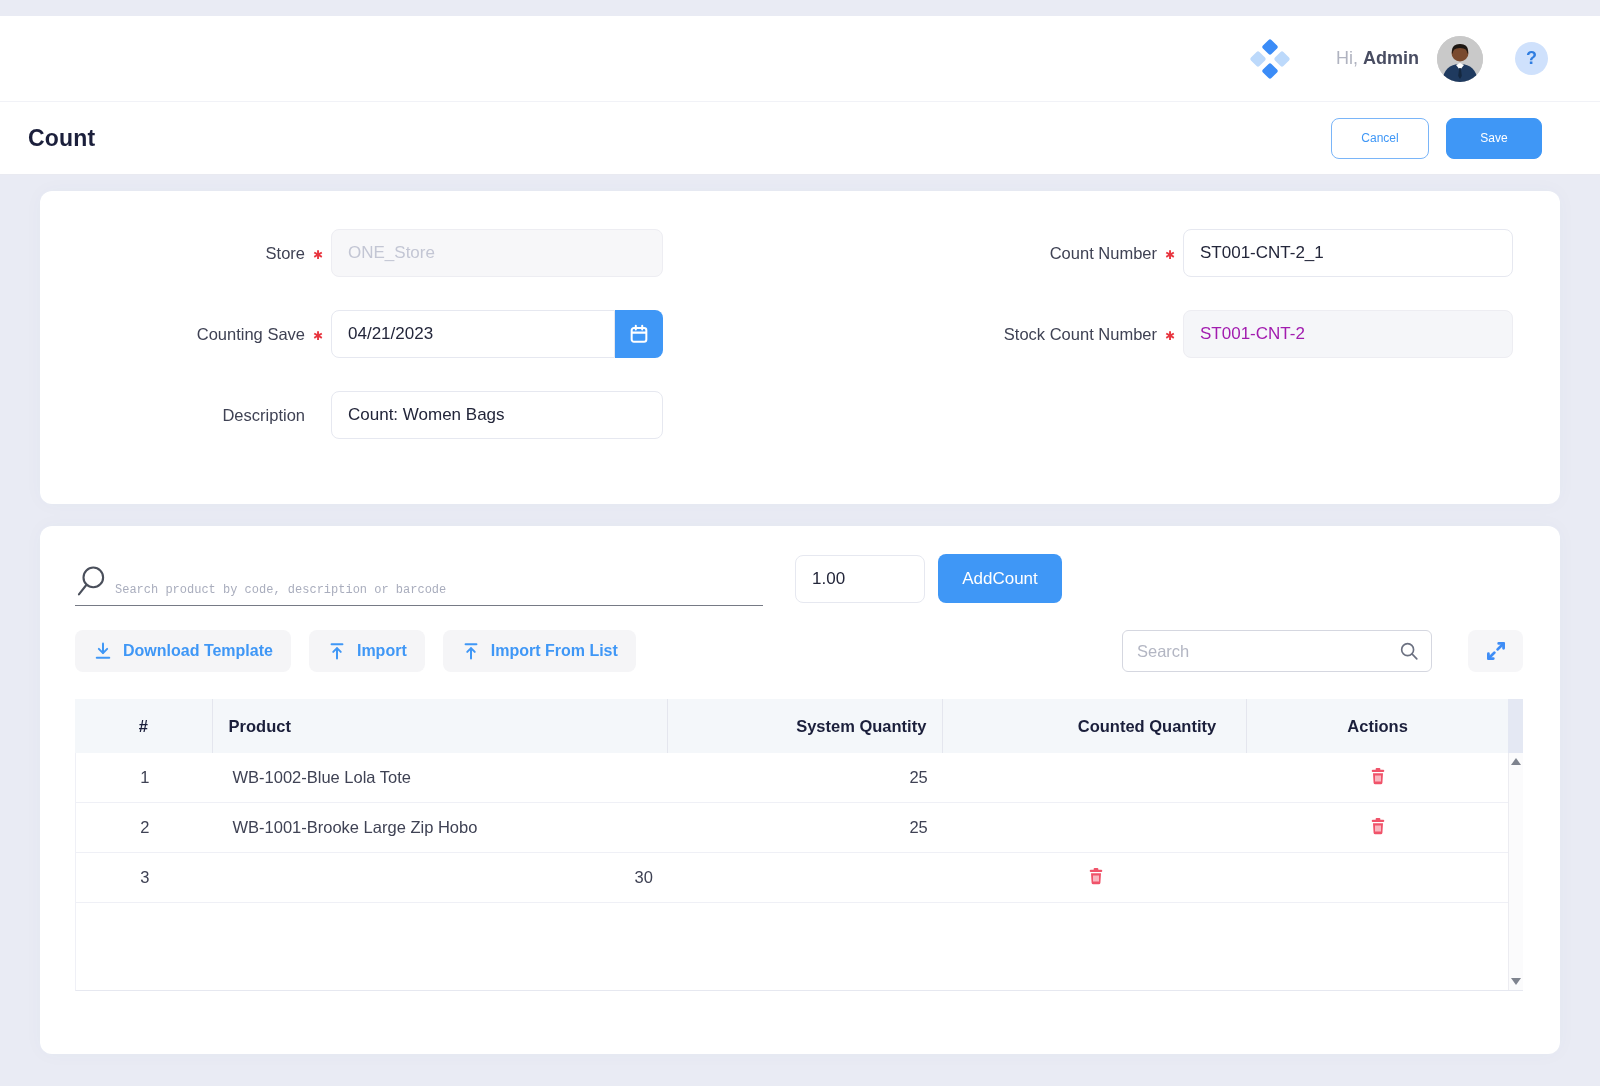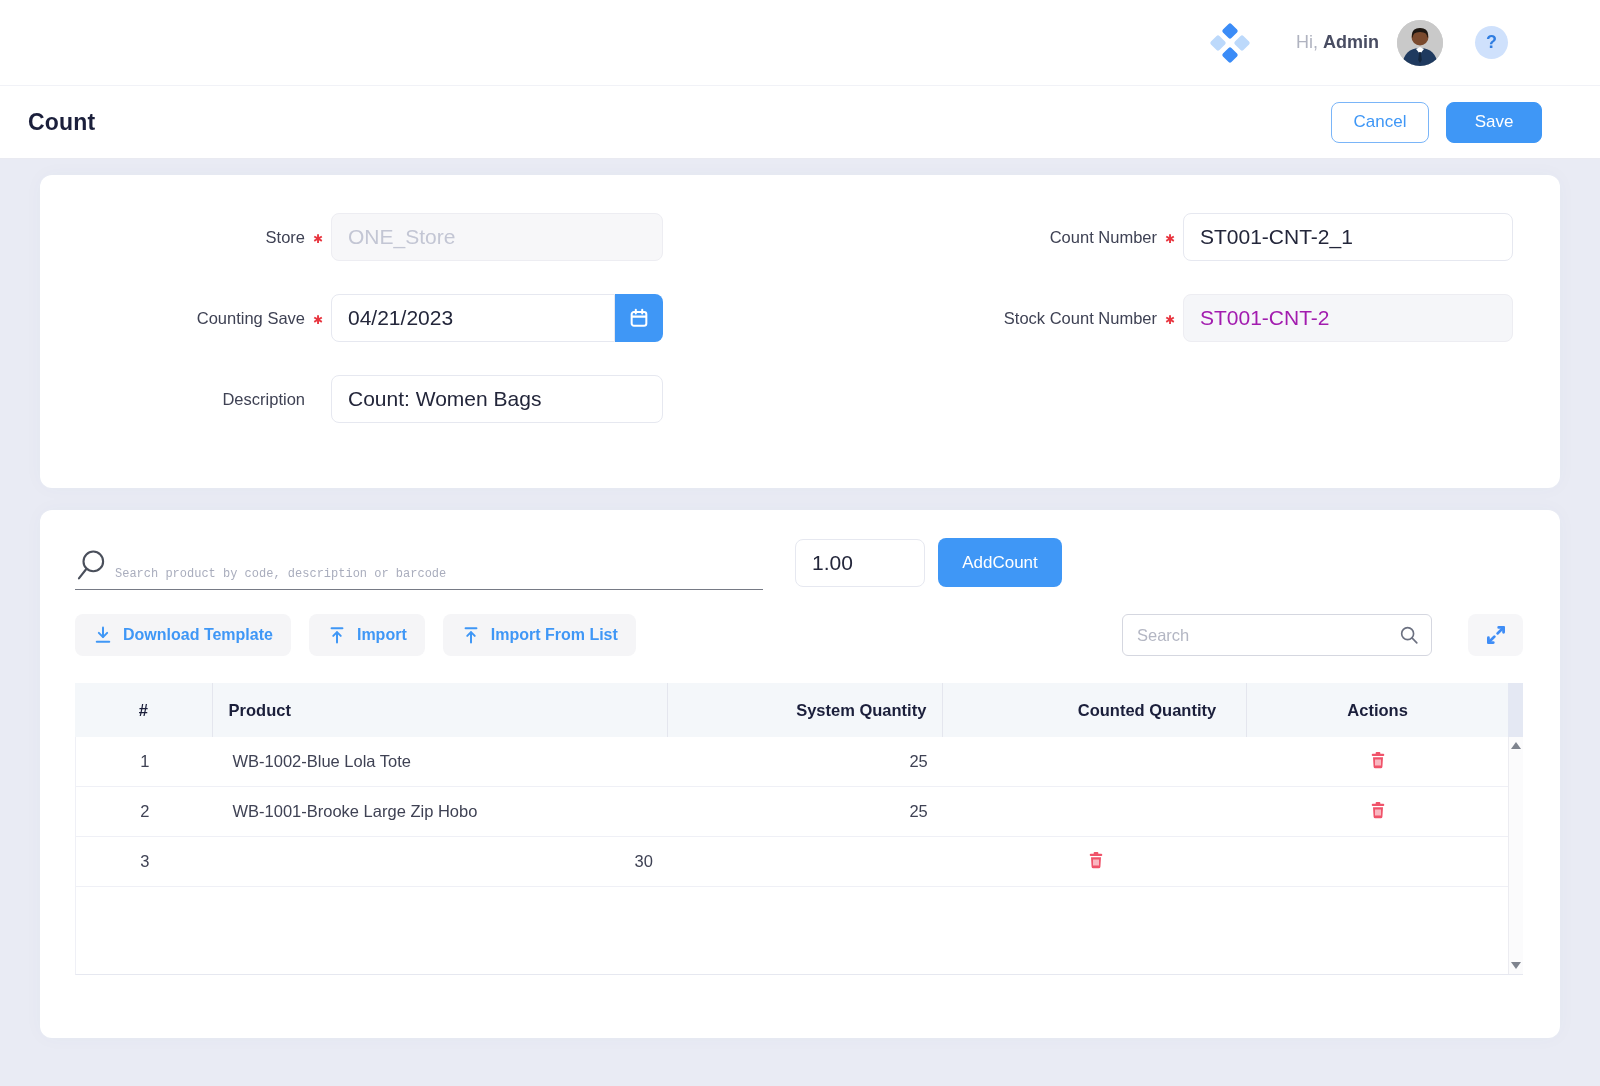--- a/index.html
+++ b/index.html
@@ -1,50 +1,50 @@
 <!DOCTYPE html>
 <html><head>
 <meta charset="utf-8">
 <style>
   * { margin:0; padding:0; box-sizing:border-box; }
   html,body { width:1600px; height:1086px; overflow:hidden; }
   body { background:#e9ebf4; font-family:"Liberation Sans", sans-serif; color:#3f4254; }
 
   
-  .topbar { height:86px; background:#fff; display:flex; align-items:center; justify-content:flex-end; padding-right:92px; border-bottom:1px solid #f1f2f7; }
+  .topbar { height:86px; background:#fff; display:flex; align-items:center; justify-content:flex-end; padding-right:52px; border-bottom:1px solid #f1f2f7;margin-top:16px; }
   .logo-diamonds { width:36px; height:36px; position:relative; margin-right:48px; }
   .logo-diamonds i { position:absolute; width:12px; height:12px; transform:rotate(45deg); border-radius:2px; }
   .logo-diamonds .d-top    { left:12px; top:0;    background:#3b8cf7; }
   .logo-diamonds .d-left   { left:0;   top:12px;  background:#bcd9fb; }
   .logo-diamonds .d-right  { left:24px;top:12px;  background:#bcd9fb; }
   .logo-diamonds .d-bottom { left:12px;top:24px;  background:#3b8cf7; }
   .greeting { font-size:18px; margin-right:18px; white-space:nowrap; }
   .greeting .hi { color:#b0b3c0; }
   .greeting .uname { color:#494d62; font-weight:700; }
   .avatar { width:46px; height:46px; border-radius:50%; overflow:hidden; background:#cfcfcf; margin-right:32px; flex:0 0 auto; }
   .help-btn { width:33px; height:33px; border-radius:50%; background:#cfe1fc; border:none; color:#2f7de1; font-size:18px; font-weight:700; display:flex; align-items:center; justify-content:center; cursor:pointer; }
 
   
   .subheader { height:72px; background:#fff; display:flex; align-items:center; justify-content:space-between; padding:0 58px 0 28px; box-shadow:0 1px 0 #e9eaf1; position:relative; z-index:2; }
   .page-title { font-size:23px; font-weight:700; color:#1b1f3b; letter-spacing:.2px; }
   .hdr-actions { display:flex; gap:17px; }
-  .btn { font-family:inherit; font-size:17px; border-radius:8px; cursor:pointer; }
+  .btn { font-family:inherit; font-size:12px; border-radius:8px; cursor:pointer; }
   .btn-outline { width:98px; height:41px; background:#fff; border:1px solid #7ab5f8; color:#3f97f6; }
   .btn-primary { width:96px; height:41px; background:#3f97f6; border:1px solid #3f97f6; color:#fff; }
 
   
   .main { padding:17px 40px 0 40px; }
   .card { background:#fff; border-radius:12px; box-shadow:0 0 20px rgba(76,87,125,.03); }
   .card-form { height:313px; padding:38px 47px 0 40px; margin-bottom:22px; display:flex; justify-content:space-between; }
 
   .field { display:flex; align-items:center; margin-bottom:33px; }
   .field-label { width:225px; text-align:right; font-size:16.5px; color:#3f4254; }
   .col-right .field-label { width:200px; }
   .req { width:26px; text-align:center; color:#e8353f; font-size:12px; padding-top:4px; }
-  .tb { height:48px; border:1px solid #e6e8f0; border-radius:8px; font-family:inherit; font-size:21px; color:#23263a; padding:0 16px; font-weight:500; outline:none; background:#fff; }
+  .tb { height:48px; border:1px solid #e6e8f0; border-radius:8px; font-family:inherit; font-size:17px; color:#23263a; padding:0 16px; font-weight:500; outline:none; background:#fff; }
   .tb::placeholder { color:#c3c6d4; }
   .w332 { width:332px; }
   .w330 { width:330px; }
   .tb-disabled { background:#f7f7f9; border-color:#ededf2; color:#c3c6d4; }
   .tb-readonly { background:#f5f6f9; border-color:#ededf2; color:#a21caf; }
   .date-wrap { display:flex; }
   .date-wrap .tb { width:284px; border-top-right-radius:0; border-bottom-right-radius:0; }
   .cal-btn { width:48px; height:48px; background:#3f97f6; border:none; border-radius:0 8px 8px 0; display:flex; align-items:center; justify-content:center; cursor:pointer; }
 
   

